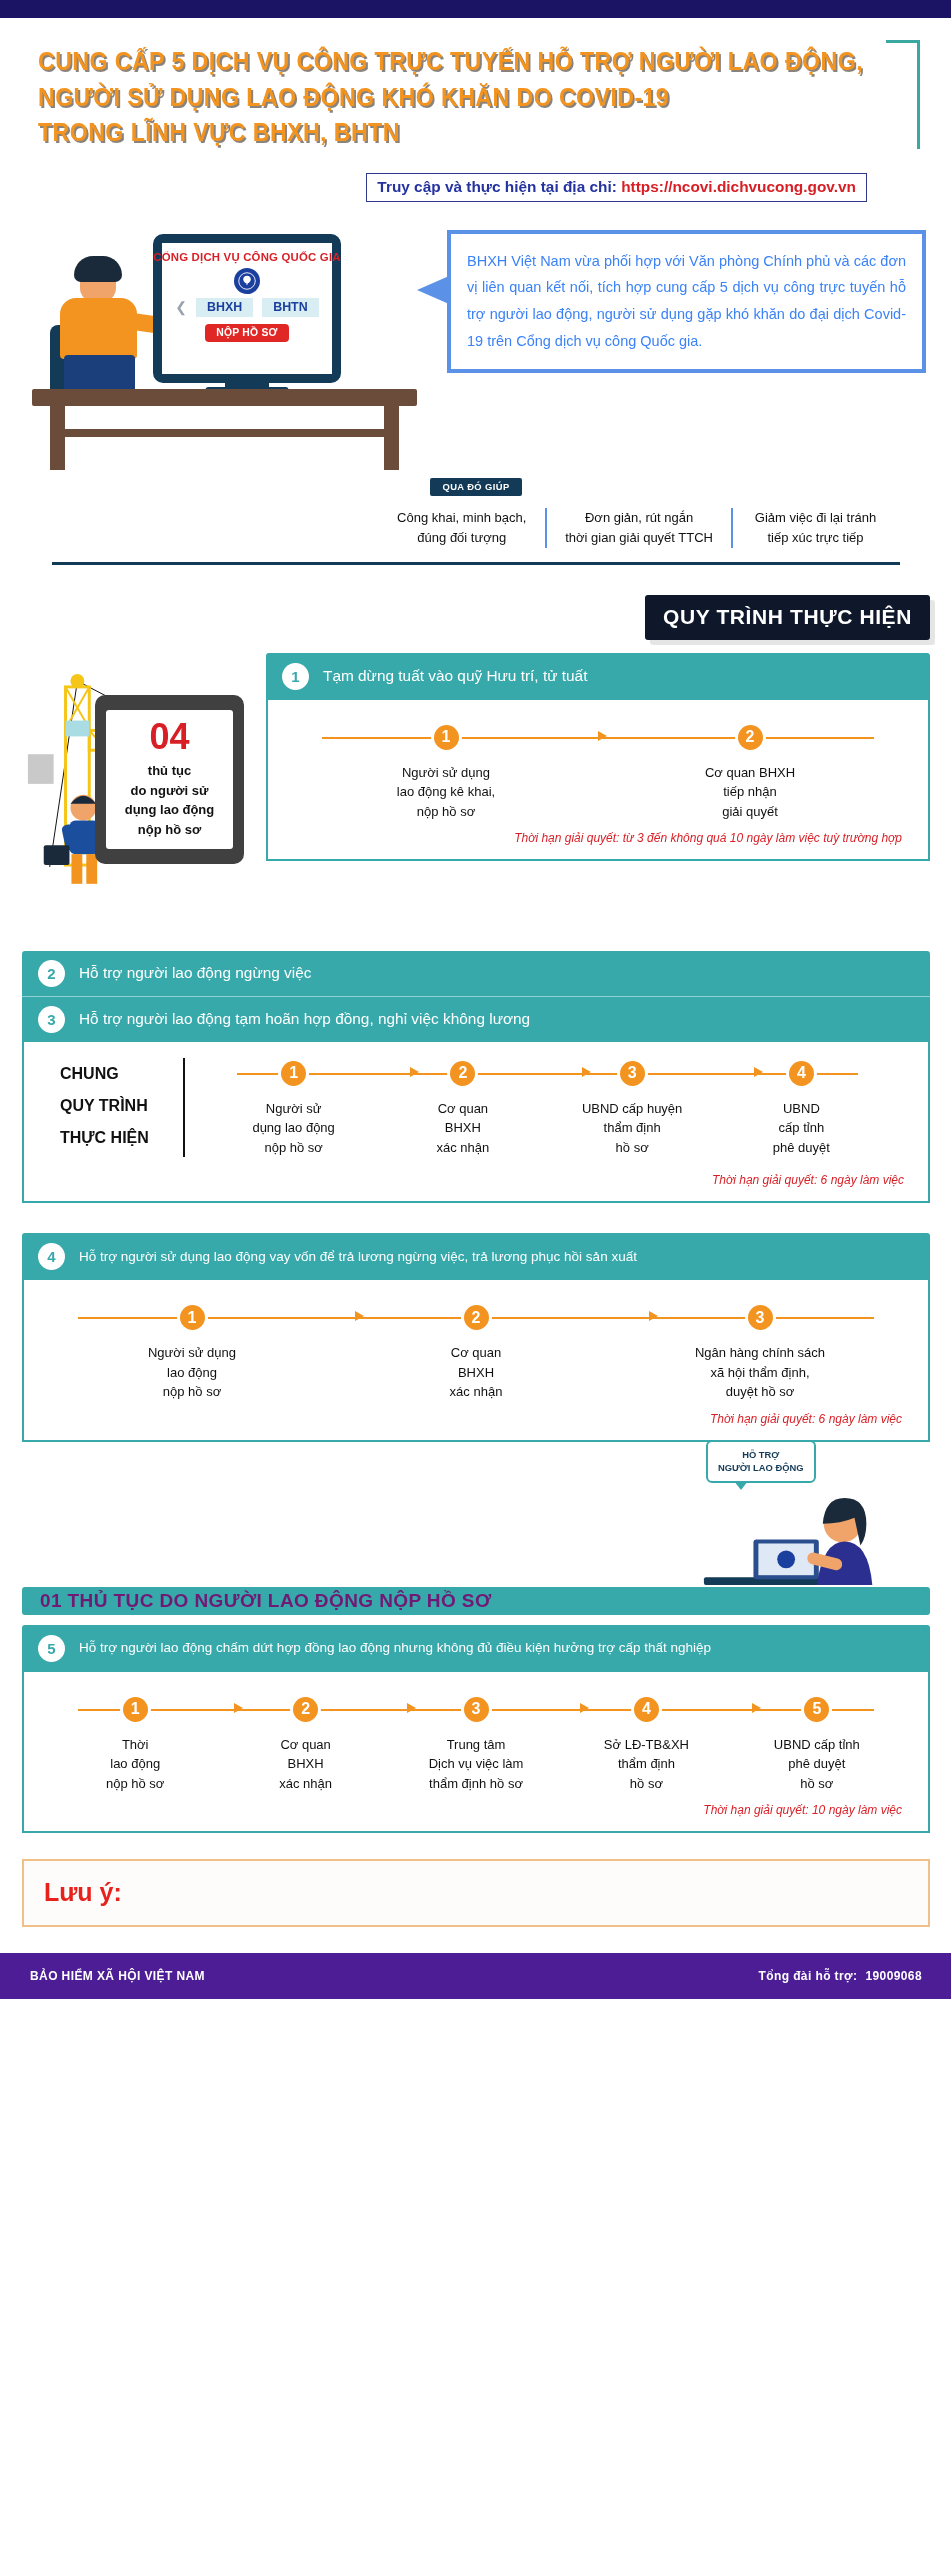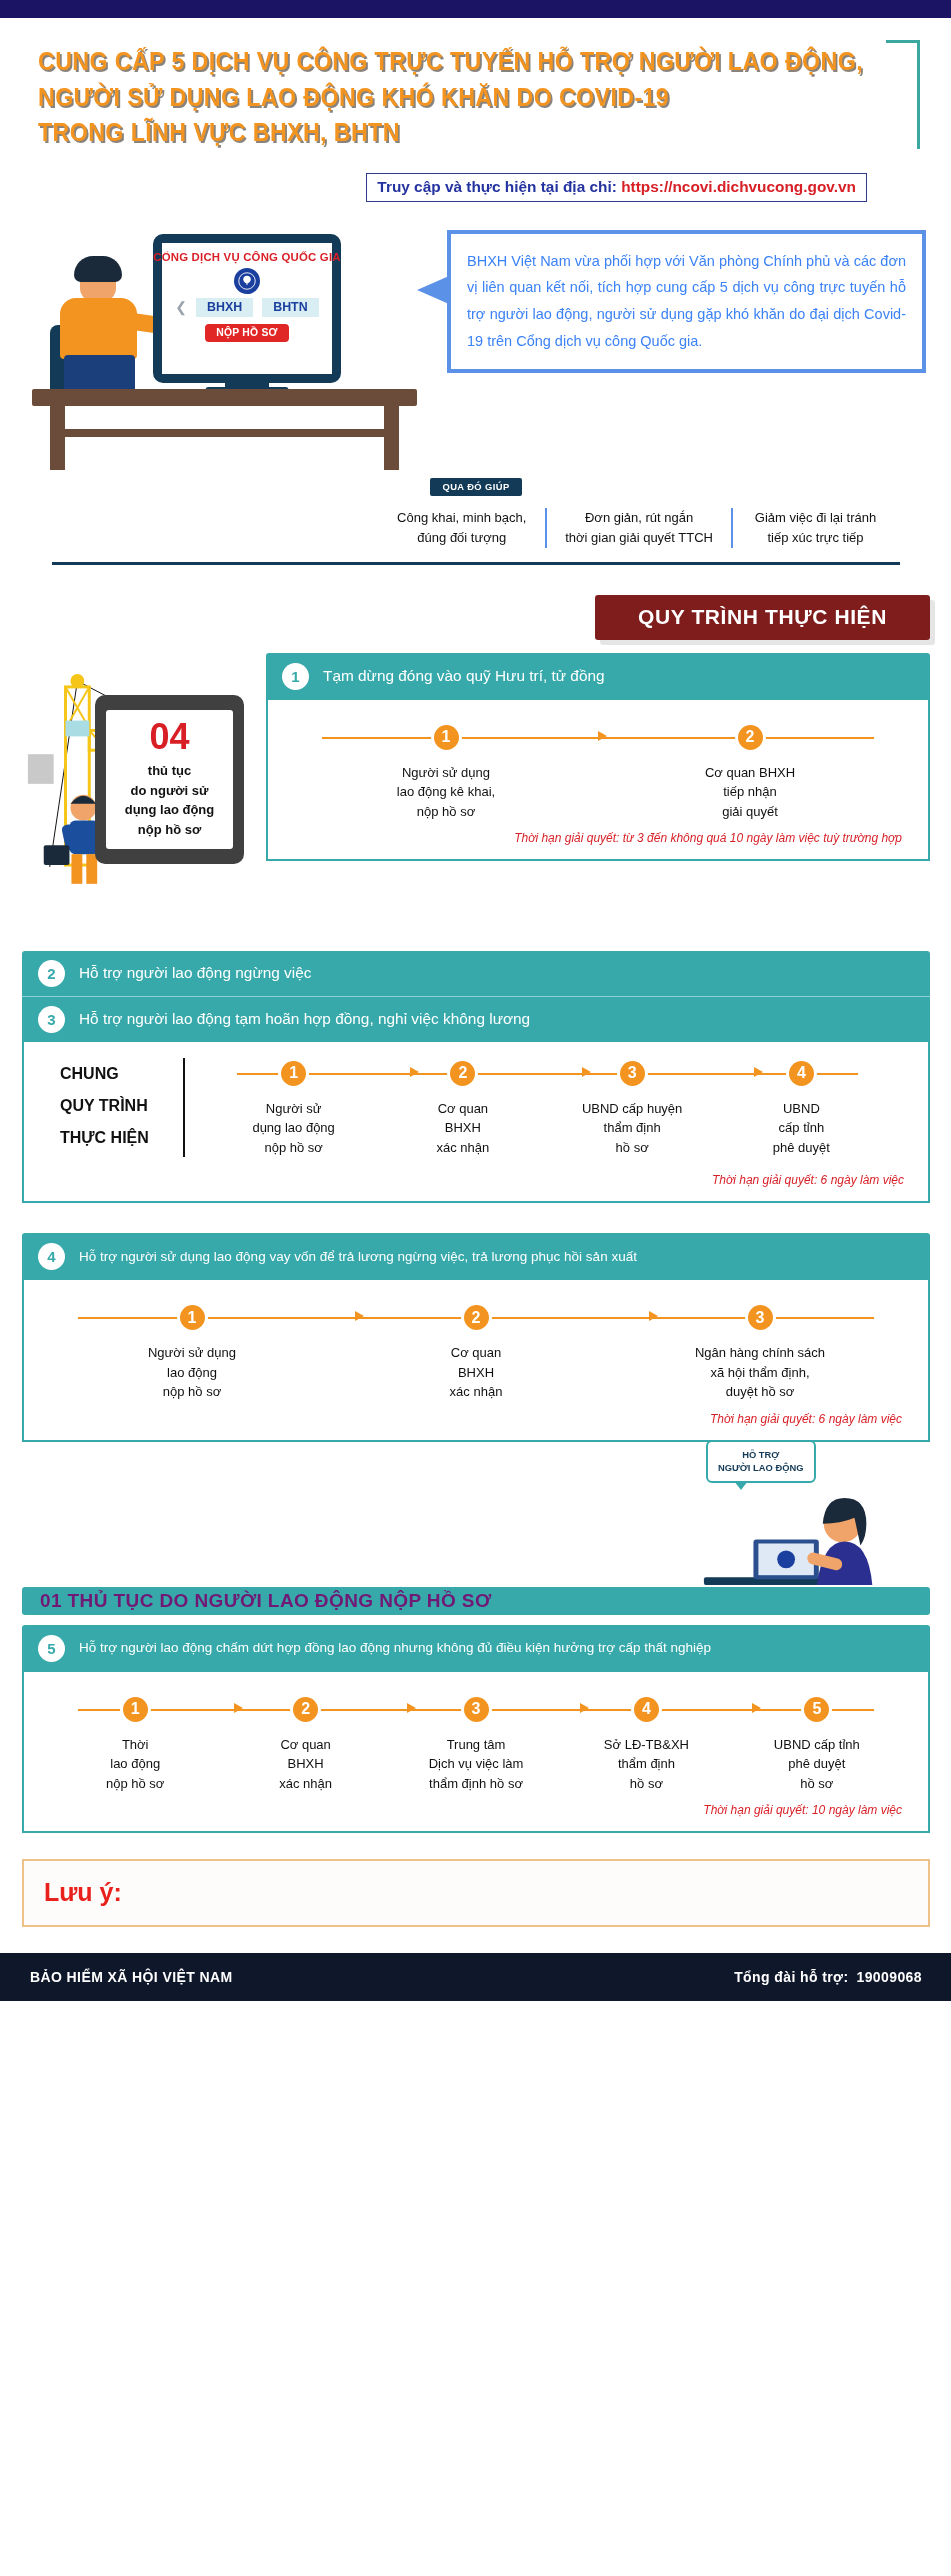--- a/index.html
+++ b/index.html
@@ -144,23 +144,23 @@
     min-width: 167px;
   }
   .benefit:first-child { border-left: none; }
 
   .hero-rule { height: 3px; background: #133a56; margin: 14px 26px 0 26px; }
 
   
   .qt-wrap { position: relative; margin-top: 30px; height: 48px; }
   .qt-banner {
     position: absolute; right: 22px; top: 0;
-    background: #7f1d1d; color: #fff;
+    background: #0f172a; color: #fff;
     font-weight: 700; font-size: 21px; letter-spacing: 0.6px;
-    padding: 10px 43px 11px;
+    padding: 10px 18px 11px;
     border-radius: 3px;
     box-shadow: 5px 5px 0 rgba(0,0,0,.10);
   }
 
   
   .section { position: relative; margin: 0 22px; }
   .sec-head {
     background: #37a9ab; color: #fff; display: flex; align-items: center; gap: 14px;
     padding: 10px 16px; border-radius: 3px 3px 0 0;
   }
@@ -244,23 +244,23 @@
   
   .note {
     margin: 26px 22px 0; border: 2px solid #f0c089; background: #fdfcfa;
     display: flex; align-items: flex-start; gap: 18px; padding: 16px 20px;
   }
   .note-label { color: #e8211c; font-weight: 700; font-size: 25px; flex: 0 0 auto; line-height: 1.25; }
   .note-text { font-size: 14px; line-height: 1.72; text-align: justify; color: #111; }
 
   
   .footer {
-    margin-top: 26px; background: #0f172a; color: #fff;
+    margin-top: 26px; background: #4c1d95; color: #fff;
     display: flex; align-items: center; justify-content: space-between;
-    padding: 16px 30px; font-size: 14px; font-weight: 700; letter-spacing: 0.4px;
+    padding: 16px 30px; font-size: 12px; font-weight: 700; letter-spacing: 0.4px;
   }
   .footer .right { display: flex; align-items: baseline; gap: 8px; }
   .footer .hot { color: #fff; }
   .spacer-md { height: 30px; }
 </style>
 </head>
 <body>
 
 <div class="page">
 
@@ -383,21 +383,21 @@
           <div>dụng lao động</div>
           <div>nộp hồ sơ</div>
         </div>
       </div>
     </div>
 
     <div class="blk1-right">
       <div class="section" style="margin:0 22px 0 0;">
         <div class="sec-head">
           <div class="sec-num">1</div>
-          <div class="sec-title">Tạm dừng đóng vào quỹ Hưu trí, tử đồng</div>
+          <div class="sec-title">Tạm dừng tuất vào quỹ Hưu trí, tử tuất</div>
         </div>
         <div class="sec-body">
           <div class="rail">
             <div class="arrow-head" style="left:50%;"></div>
             <div class="step">
               <div class="step-dot">1</div>
               <div class="step-label" style="white-space:pre-line">Người sử dụng
 lao động kê khai,
 nộp hồ sơ</div>
             </div>

